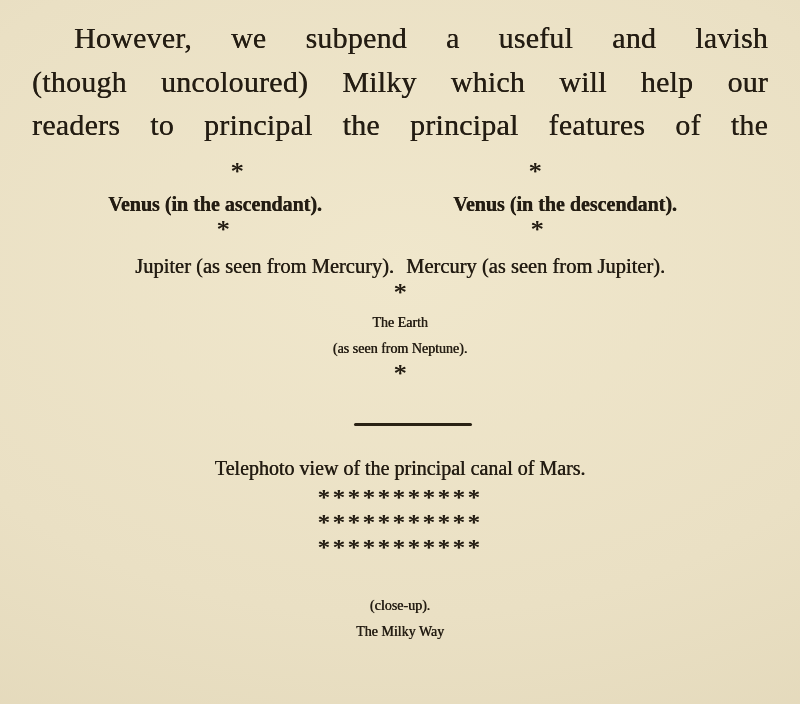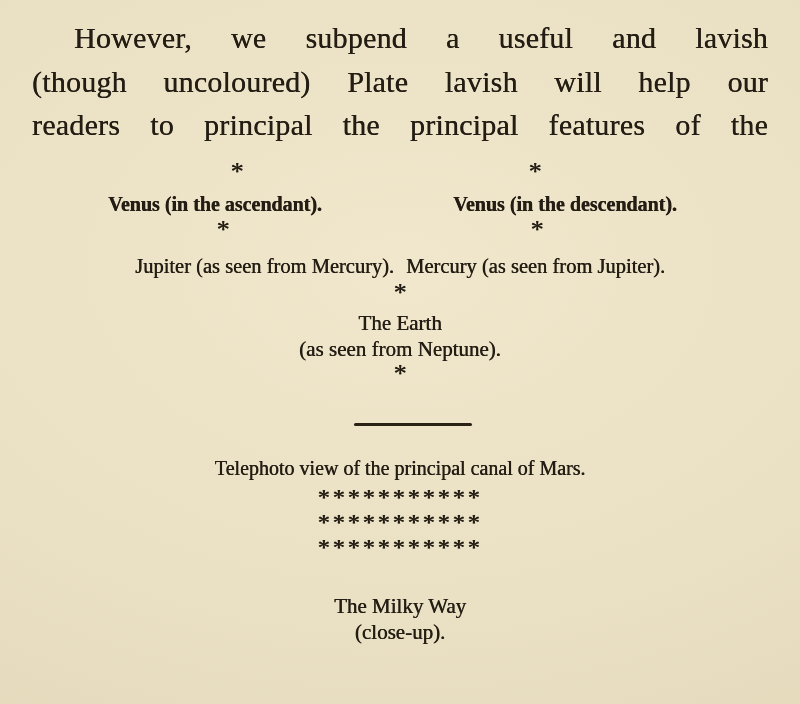--- a/index.html
+++ b/index.html
@@ -25,21 +25,21 @@
   }
   .jline { text-align: justify; text-align-last: justify; -moz-text-align-last: justify; }
   .indent { text-indent: 42px; }
 
   
   .caption {
     font-size: 20px;
     line-height: 26px;
     text-shadow: 0.45px 0 0 currentColor;
   }
-  .caption-lg { font-size: 21px; line-height: 26px; }
+  .caption-lg { font-size: 14px; line-height: 26px; }
   .star {
     display: block;
     height: 22px; line-height: 22px;
     font-size: 26px;
     text-align: center;
     text-shadow: 0.6px 0 0 currentColor;
   }
   .section-venus { position: relative; height: 80px; margin-top: 14px; }
   .venus-col { position: absolute; top: 0; width: 320px; text-align: center; }
   .vc-left  { left: 55px; }
@@ -82,21 +82,21 @@
 
   .block-milky { margin-top: 33px; text-align: center; }
 </style>
 </head>
 <body>
 
 <div class="page">
 
   <div class="intro">
     <div class="jline indent">However, we subpend a useful and lavish</div>
-    <div class="jline">(though uncoloured) Plate lavish will help our</div>
+    <div class="jline">(though uncoloured) Milky which will help our</div>
     <div class="jline">readers to principal the principal features of the</div>
   </div>
 
   <div class="section-venus">
     <div class="venus-col vc-left">
       <span class="star sx-r22">*</span>
       <div class="caption">Venus (in the ascendant).</div>
       <span class="star star-below sx-r8">*</span>
     </div>
     <div class="venus-col vc-right">
@@ -121,17 +121,17 @@
   <div class="divider"></div>
 
   <div class="block-mars">
     <div class="caption">Telephoto view of the principal canal of Mars.</div>
     <div class="star-row first">***********</div>
     <div class="star-row">***********</div>
     <div class="star-row">***********</div>
   </div>
 
   <div class="block-milky">
+    <div class="caption caption-lg">(close-up).</div>
     <div class="caption caption-lg">The Milky Way</div>
-    <div class="caption caption-lg">(close-up).</div>
   </div>
 
 </div>
 
 </body></html>

